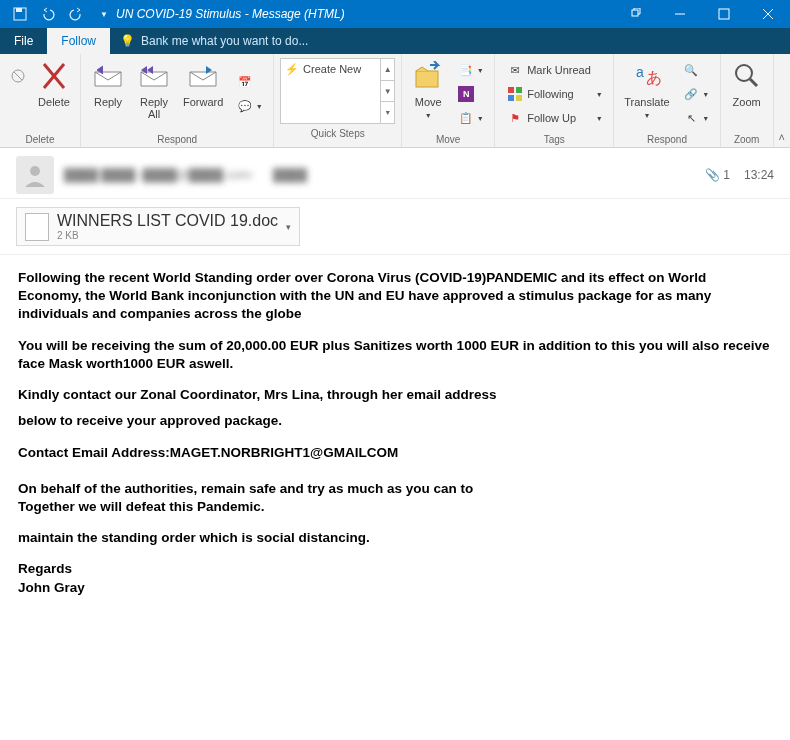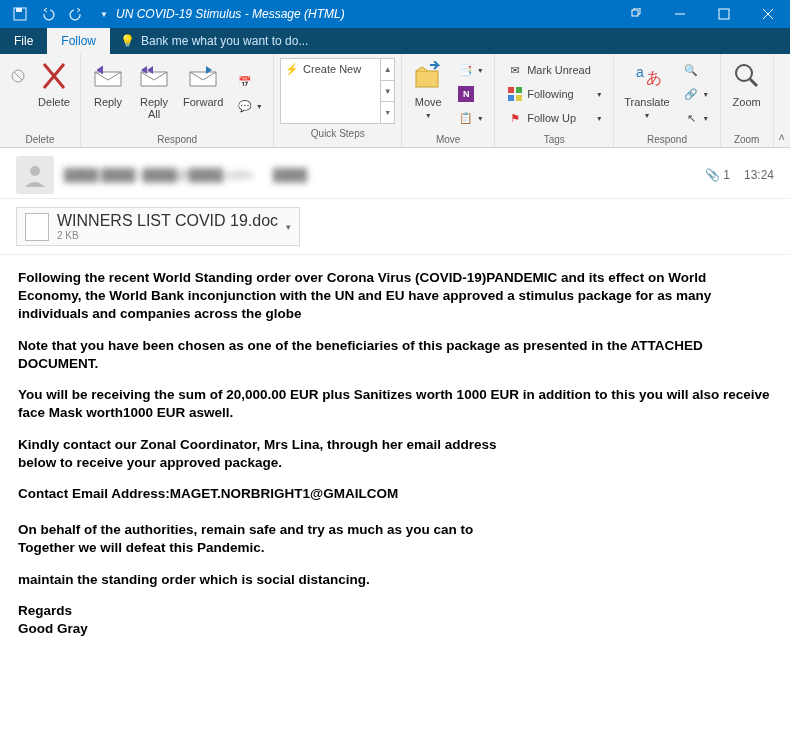--- a/index.html
+++ b/index.html
@@ -322,23 +322,22 @@
     <div class="meta">
       <div class="fn">WINNERS LIST COVID 19.doc</div>
       <div class="sz">2 KB</div>
     </div>
     <span style="margin-left:auto;font-size:9px;color:#666;">▾</span>
   </div>
 </div>
 
 <div class="body">
   <p>Following the recent World Standing order over Corona Virus (COVID-19)PANDEMIC and its effect on World Economy, the World Bank inconjunction with the UN and EU have approved a stimulus package for as many individuals and companies across the globe</p>
-  <p>Note that you have been chosen as one of the beneficiaries of this package as presented in the ATTACHED DOCUMENT.</p>
   <p>You will be receiving the sum of 20,000.00 EUR plus Sanitizes worth 1000 EUR in addition to this you will also receive face Mask worth1000 EUR aswell.</p>
-  <p style="margin-bottom:0;"><span>Kindly contact our Zonal Coordinator, Mrs Lina, through her email address</span></p>
+  <p style="margin-bottom:8px;"><span>Kindly contact our Zonal Coordinator, Mrs Lina, through her email address</span></p>
   <p>below to receive your approved package.</p>
   <p style="margin-top:12px;">Contact Email Address:MAGET.NORBRIGHT1@GMAILCOM</p>
   <p style="margin-top:18px;margin-bottom:0;"><span>On behalf of the authorities, remain safe and try as much as you can to</span></p>
   <p>Together we will defeat this Pandemic.</p>
   <p>maintain the standing order which is social distancing.</p>
   <p style="margin-bottom:0;"><span>Regards</span></p>
-  <p>Good Gray</p>
+  <p>John Gray</p>
 </div>
 
 </body></html>

